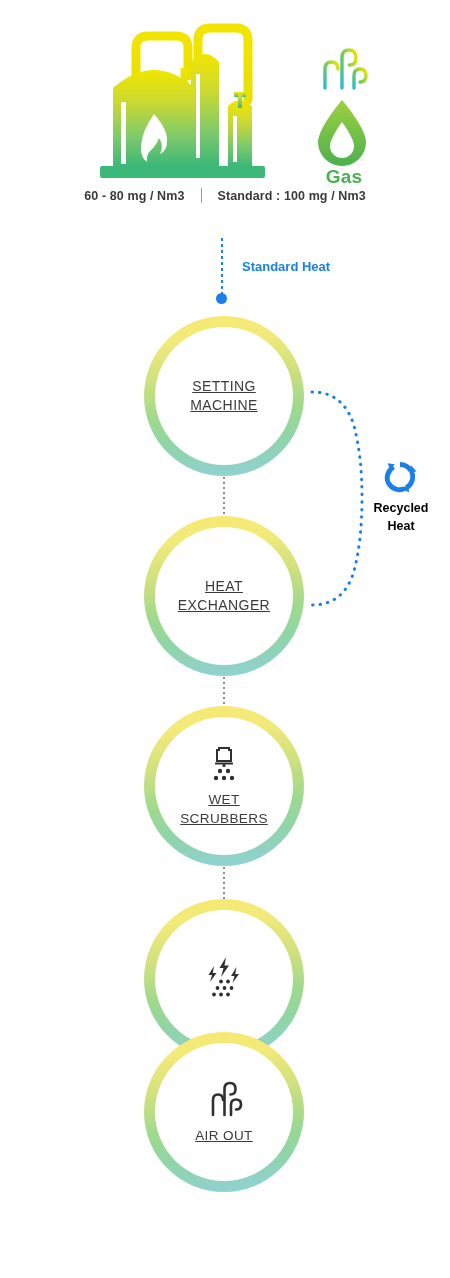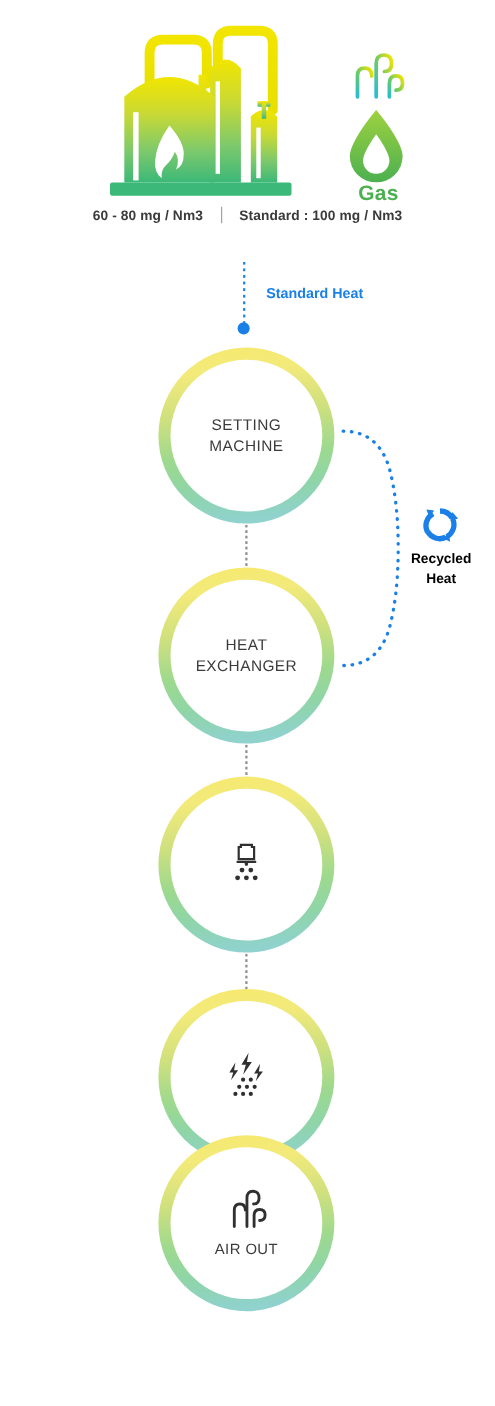--- a/index.html
+++ b/index.html
@@ -169,20 +169,21 @@
     display: block;
     margin-bottom: 4px;
   }
   .node-label {
     font-size: 13.5px;
     color: #3b3b3b;
     line-height: 1.38;
     text-align: center;
     letter-spacing: 0.4px;
     white-space: pre-line;
+    text-decoration: underline;
   }
 
   #node-setting-machine   { top: 316px; }
   #node-heat-exchanger    { top: 516px; }
   #node-wet-scrubbers     { top: 706px; }
   #node-esp               { top: 899px; }
   #node-air-out           { top: 1032px; }
 
   #node-setting-machine .node-label,
   #node-heat-exchanger .node-label {
@@ -383,20 +384,22 @@
                  M17 8 v9 h12 v-9 h-2 v-2 h-8 v2 Z"></path>
         <rect x="14" y="19.5" width="18" height="2" rx="0.6"></rect>
         <rect x="21.6" y="21" width="2.8" height="3" rx="0.8"></rect>
         <circle cx="19" cy="28" r="2.2"></circle>
         <circle cx="27" cy="28" r="2.2"></circle>
         <circle cx="15" cy="35" r="2.2"></circle>
         <circle cx="23" cy="35" r="2.2"></circle>
         <circle cx="31" cy="35" r="2.2"></circle>
       </g>
     </svg>
+    <div class="node-label">WET
+SCRUBBERS</div>
   </div>
 </div>
 
 <div class="node" id="node-esp">
   <div class="node-ring">
       <div class="node-hole"></div>
     </div>
   <div class="node-content">
     <svg class="node-icon" viewBox="0 0 46 42">
       <g fill="#303030">

